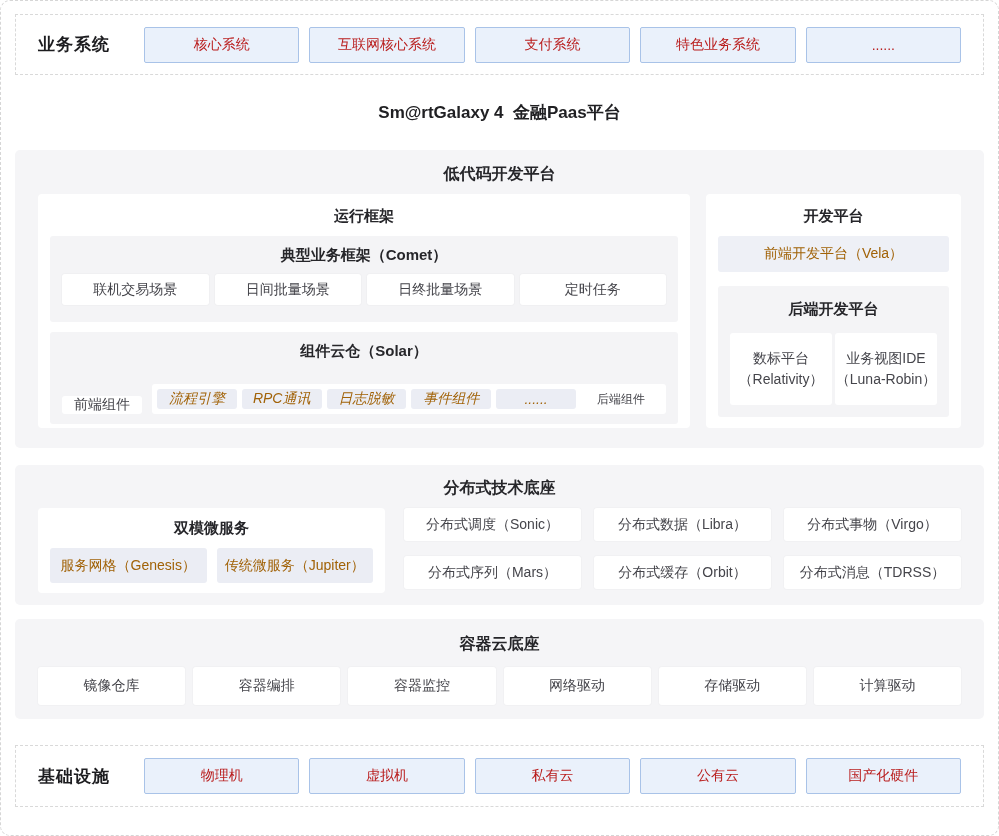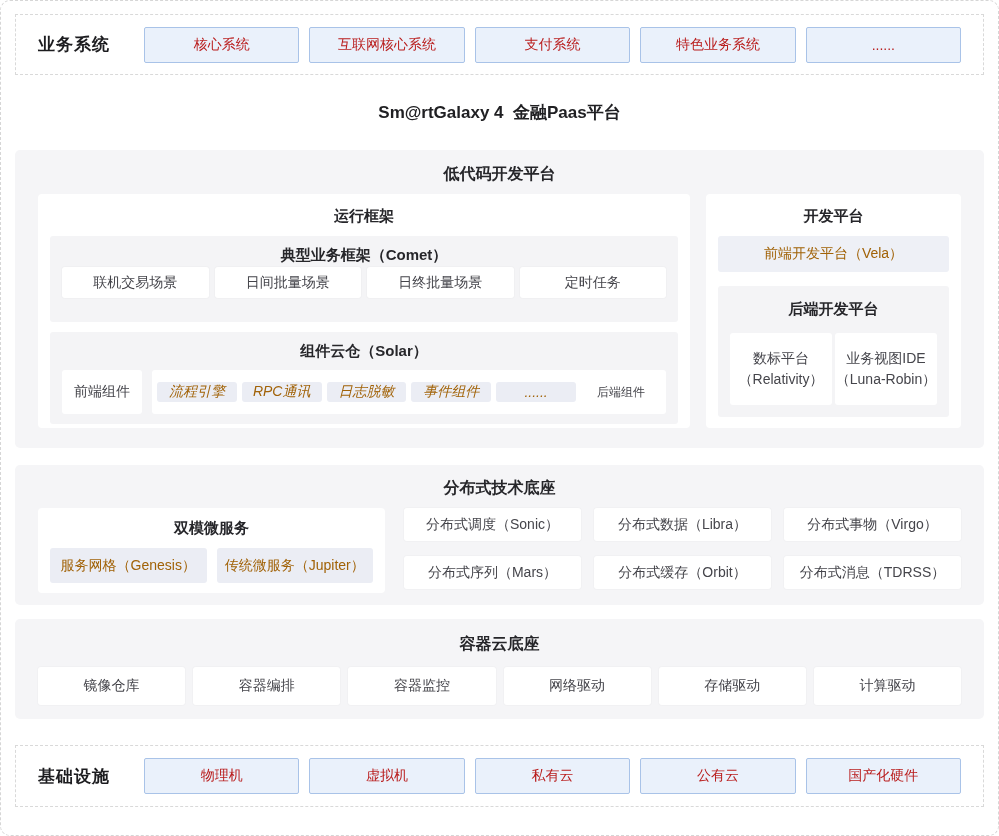--- a/index.html
+++ b/index.html
@@ -74,26 +74,26 @@
     background:#ebedf4; border-radius:3px;
     display:flex; align-items:center; justify-content:center;
     font-size:14px; color:#a16207; white-space:nowrap;
   }
 
   
   .lc-cols { margin-top:9px; height:234px; display:flex; gap:16px; }
   .runtime { width:652px; padding:11px 12px; }
   .runtime .card-title { margin-bottom:9px; }
   .comet { height:86px; padding:9px 12px; margin-bottom:10px; }
-  .comet .sub-title { margin-bottom:2px; }
+  .comet .sub-title { margin-bottom:9px; }
   .item-row { display:flex; gap:6px; }
   .item-row .white-item { flex:1; height:31px; }
   .solar { height:92px; padding:9px 12px; }
   .solar .sub-title { margin-bottom:9px; }
-  .solar-row { display:flex; height:44px; }
+  .solar-row { display:flex; height:44px;align-items:flex-end; }
   .front-box {
     width:80px; background:#fff; border-radius:3px;
     display:flex; align-items:center; justify-content:center;
     font-size:14px; color:#45454b;
   }
   .chip-strip {
     flex:1; margin-left:10px; background:#fff; border-radius:3px;
     display:flex; align-items:center; padding:5px; gap:5px;
   }
   .chip-strip .chip { flex:1; height:20px;font-style:italic; }

